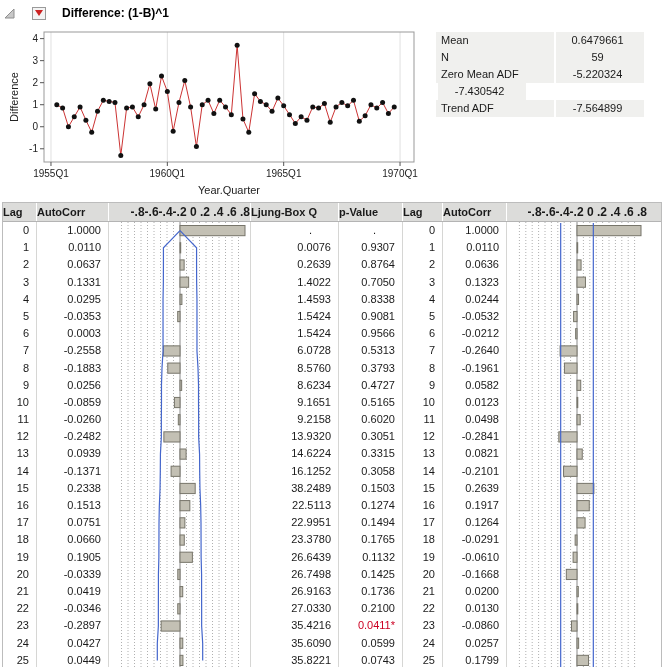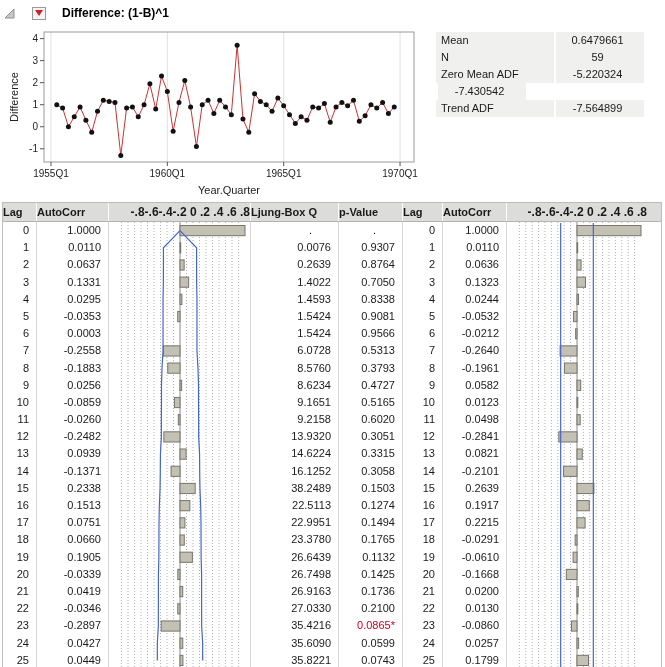--- a/index.html
+++ b/index.html
@@ -348,21 +348,21 @@
         <div class="cell">0.3315</div>
         <div class="cell">0.3058</div>
         <div class="cell">0.1503</div>
         <div class="cell">0.1274</div>
         <div class="cell">0.1494</div>
         <div class="cell">0.1765</div>
         <div class="cell">0.1132</div>
         <div class="cell">0.1425</div>
         <div class="cell">0.1736</div>
         <div class="cell">0.2100</div>
-        <div class="cell red">0.0865*</div>
+        <div class="cell red">0.0411*</div>
         <div class="cell">0.0599</div>
         <div class="cell">0.0743</div>
       </div>
     <div class="col w-lag2" id="col-lag2">
         <div class="cell">0</div>
         <div class="cell">1</div>
         <div class="cell">2</div>
         <div class="cell">3</div>
         <div class="cell">4</div>
         <div class="cell">5</div>
@@ -398,21 +398,21 @@
         <div class="cell">-0.2640</div>
         <div class="cell">-0.1961</div>
         <div class="cell">0.0582</div>
         <div class="cell">0.0123</div>
         <div class="cell">0.0498</div>
         <div class="cell">-0.2841</div>
         <div class="cell">0.0821</div>
         <div class="cell">-0.2101</div>
         <div class="cell">0.2639</div>
         <div class="cell">0.1917</div>
-        <div class="cell">0.2215</div>
+        <div class="cell">0.1264</div>
         <div class="cell">-0.0291</div>
         <div class="cell">-0.0610</div>
         <div class="cell">-0.1668</div>
         <div class="cell">0.0200</div>
         <div class="cell">0.0130</div>
         <div class="cell">-0.0860</div>
         <div class="cell">0.0257</div>
         <div class="cell">0.1799</div>
       </div>
     <div class="col w-chart2 chart-col" id="col-pacf-chart">

